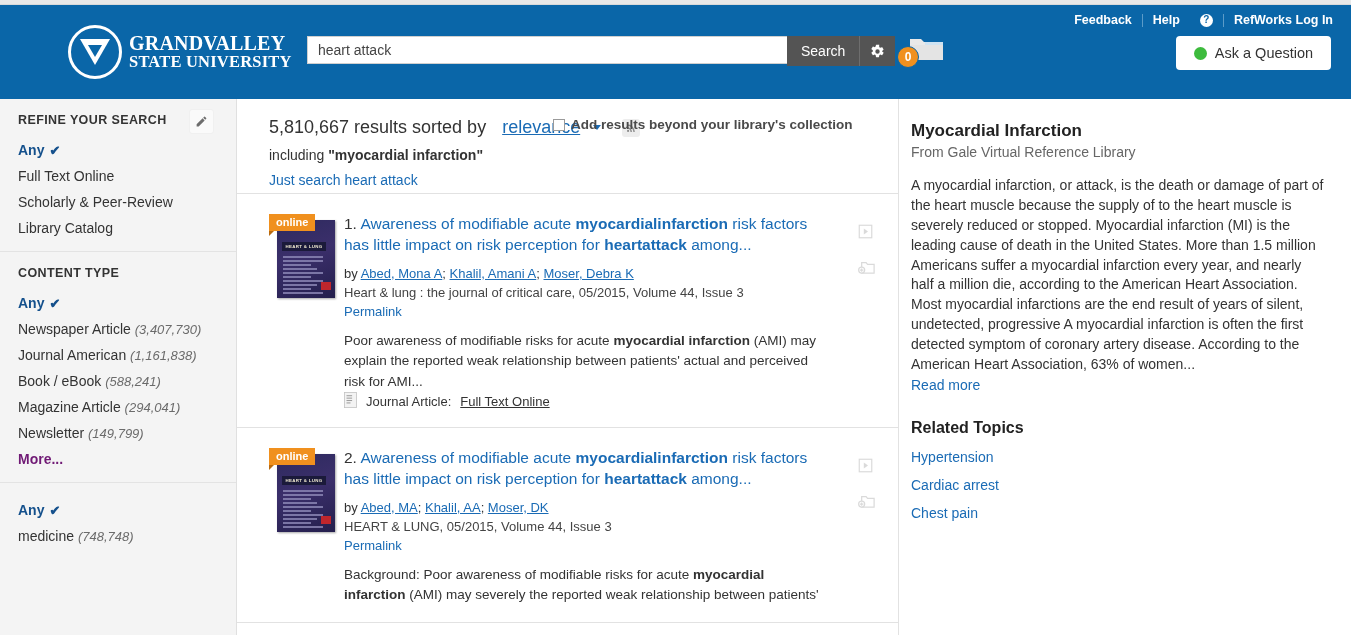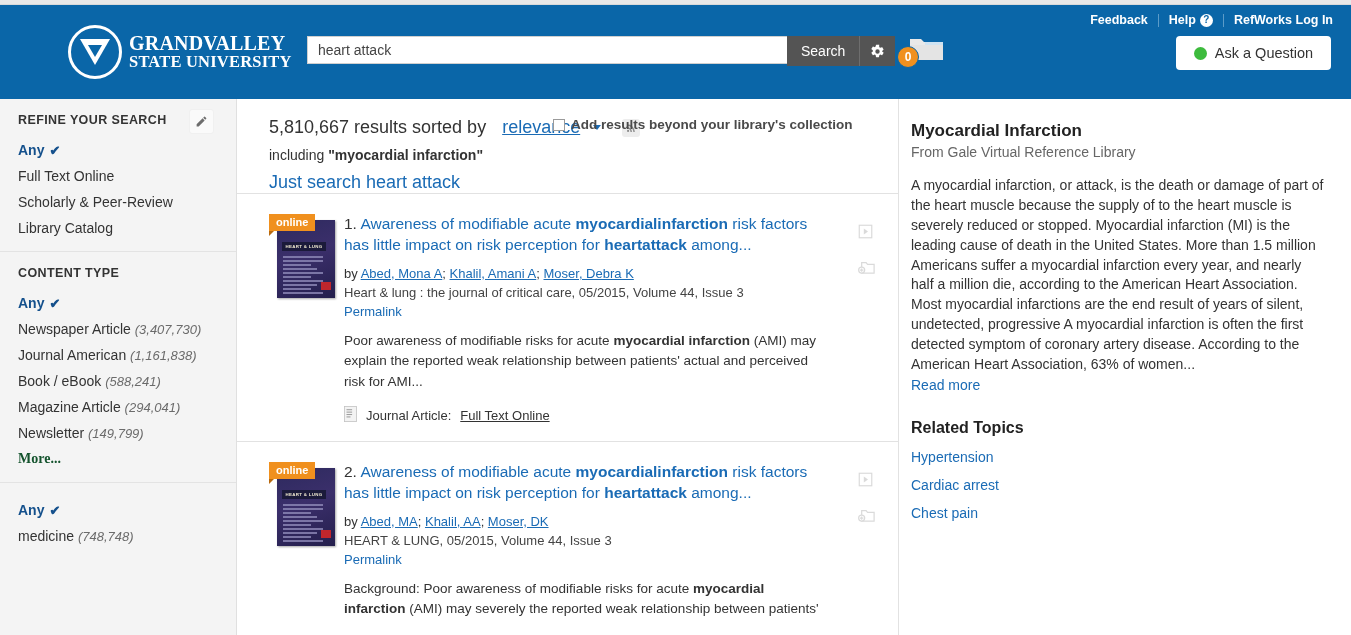--- a/index.html
+++ b/index.html
@@ -21,21 +21,21 @@
     height:94px;
     background:#0a66a8;
   }
   .util-bar {
     position:absolute; top:8px; right:8px;
     display:flex; align-items:center; gap:0;
     font-size:12.5px; font-weight:bold; color:#ffffff;
   }
   .util-bar a { color:#fff; text-decoration:none; padding:0 10px; white-space:nowrap; }
   .util-sep { width:1px; height:13px; background:#5b9bc8; }
-  .help-wrap { display:flex; align-items:center; gap:4px; padding:0 10px; }
+  .help-wrap { display:flex; align-items:center; gap:20px; padding:0 10px; }
   .help-wrap a { padding:0; }
   .qmark {
     width:13px; height:13px; border-radius:50%;
     background:#ffffff; color:#0a66a8;
     font-size:10px; font-weight:bold;
     display:flex; align-items:center; justify-content:center;
     line-height:1;
   }
 
   .logo-wrap {
@@ -124,21 +124,21 @@
     letter-spacing:.4px; padding:0 18px 10px 18px;
     text-transform:uppercase;
   }
   .facet-item {
     padding:5px 18px; color:#333; font-size:14px; cursor:pointer;
     white-space:nowrap;
   }
   .facet-item.any { color:#14508c; font-weight:bold; }
   .facet-item.any .check { color:#14508c; font-size:13px; margin-left:5px; }
   .facet-item .count { color:#6b6b6b; font-style:italic; font-size:13px; }
-  .facet-item.more { font-weight:bold; color:#14532d;font-family:Liberation Serif, serif; }
+  .facet-item.more { font-weight:bold; color:#701a75; }
   .edit-btn {
     position:absolute; right:22px; top:10px;
     width:25px; height:25px; background:#fafafa;
     border-radius:3px; display:flex; align-items:center; justify-content:center;
     cursor:pointer; border:1px solid #f0f0f0;
   }
 
   
   .main { width:662px; border-right:1px solid #e2e2e2; overflow:hidden; }
 
@@ -148,21 +148,21 @@
   .caret-down {
     width:0;height:0;border-left:4px solid transparent;border-right:4px solid transparent;
     border-top:5px solid #1a6bb5; display:inline-block; margin-left:-3px;
   }
   .rss-box {
     width:18px;height:18px;background:#ededed;border-radius:3px;
     display:flex;align-items:center;justify-content:center;cursor:pointer;margin-left:5px;
   }
   .rh-line2 { font-size:14px; color:#333; margin-top:9px; }
   .rh-line2 b { font-weight:bold; }
-  .rh-line3 { font-size:18px; color:#1a6bb5; margin-top:9px; cursor:pointer; }
+  .rh-line3 { font-size:14px; color:#1a6bb5; margin-top:9px; cursor:pointer; }
   .beyond {
     position:absolute; left:316px; top:18px;
     display:flex; align-items:flex-start; gap:6px;
     font-size:13.5px; font-weight:bold; color:#4a4a4a; white-space:nowrap;
   }
   .chk { width:12px; height:12px; border:1px solid #9a9a9a; background:#fff; margin-top:2px; cursor:pointer; }
 
   .result {
     display:flex; padding:20px 0 16px 32px; position:relative;
     border-bottom:1px solid #e2e2e2;
@@ -200,21 +200,21 @@
     font-weight:normal;
   }
   .res-title .num { color:#333; }
   .res-title b { font-weight:bold; }
   .res-authors { font-size:13px; color:#333; margin-top:10px; }
   .res-authors a { color:#1a6bb5; text-decoration:underline; cursor:pointer; }
   .res-source { font-size:13px; color:#444; margin-top:4px; }
   .res-permalink { font-size:13px; color:#1a6bb5; margin-top:4px; cursor:pointer; }
   .res-abstract { font-size:13.5px; color:#333; line-height:1.52; margin-top:12px; }
   .res-abstract b { font-weight:bold; }
-  .res-format { display:flex; align-items:center; gap:9px; margin-top:14px; font-size:13px; color:#333; }
+  .res-format { display:flex; align-items:center; gap:9px; font-size:13px; color:#333; }
   .res-format a { color:#333; text-decoration:underline; cursor:pointer; }
   .res-actions { position:absolute; right:22px; top:30px; display:flex; flex-direction:column; gap:16px; }
   .act-icon { cursor:pointer; opacity:.55; }
 
   
   .rightpanel { flex:1; padding:22px 24px 0 12px; overflow:hidden; }
   .rp-title { font-size:17px; font-weight:bold; color:#222; }
   .rp-sub { font-size:14px; color:#666; margin-top:3px; }
   .rp-text { font-size:14px; color:#333; line-height:1.42; margin-top:16px; }
   .rp-readmore { font-size:14px; color:#1a6bb5; cursor:pointer; margin-top:2px; }

